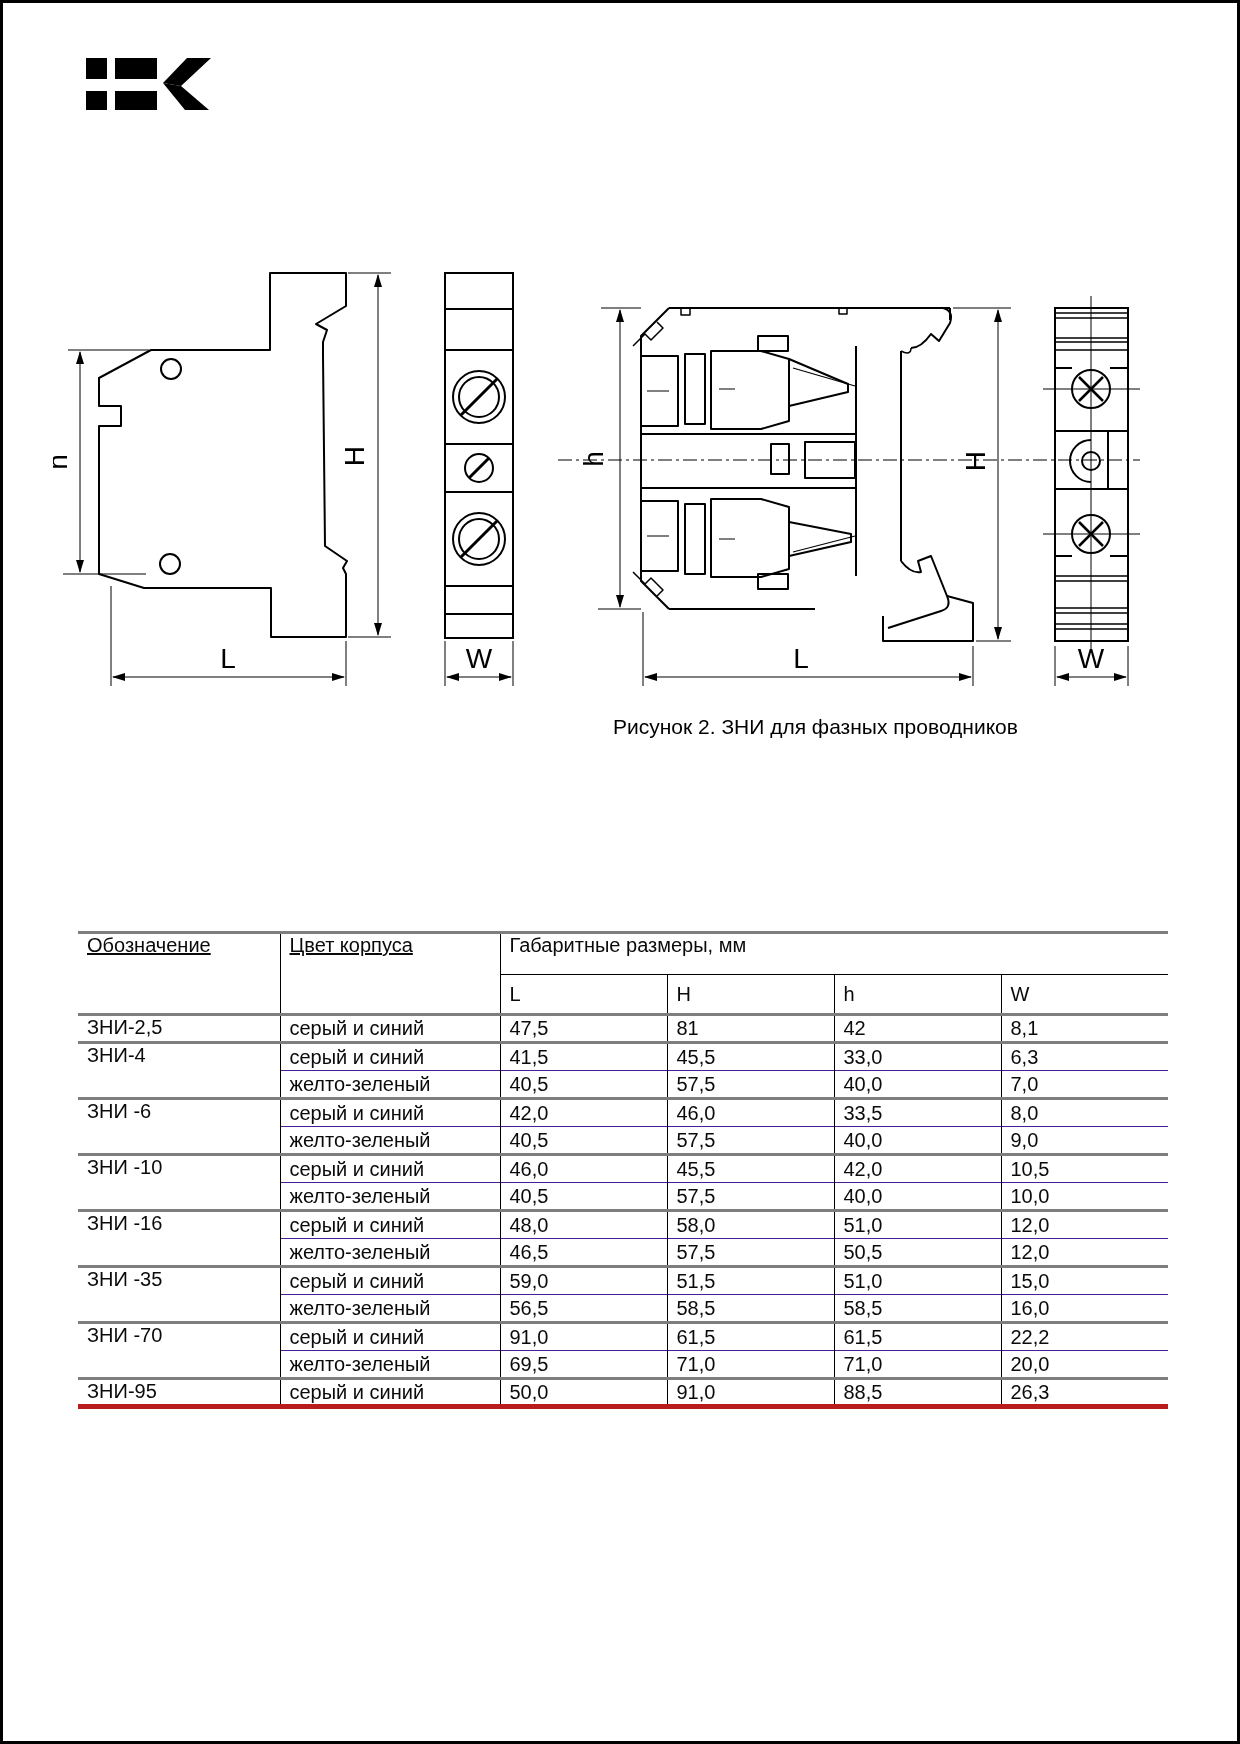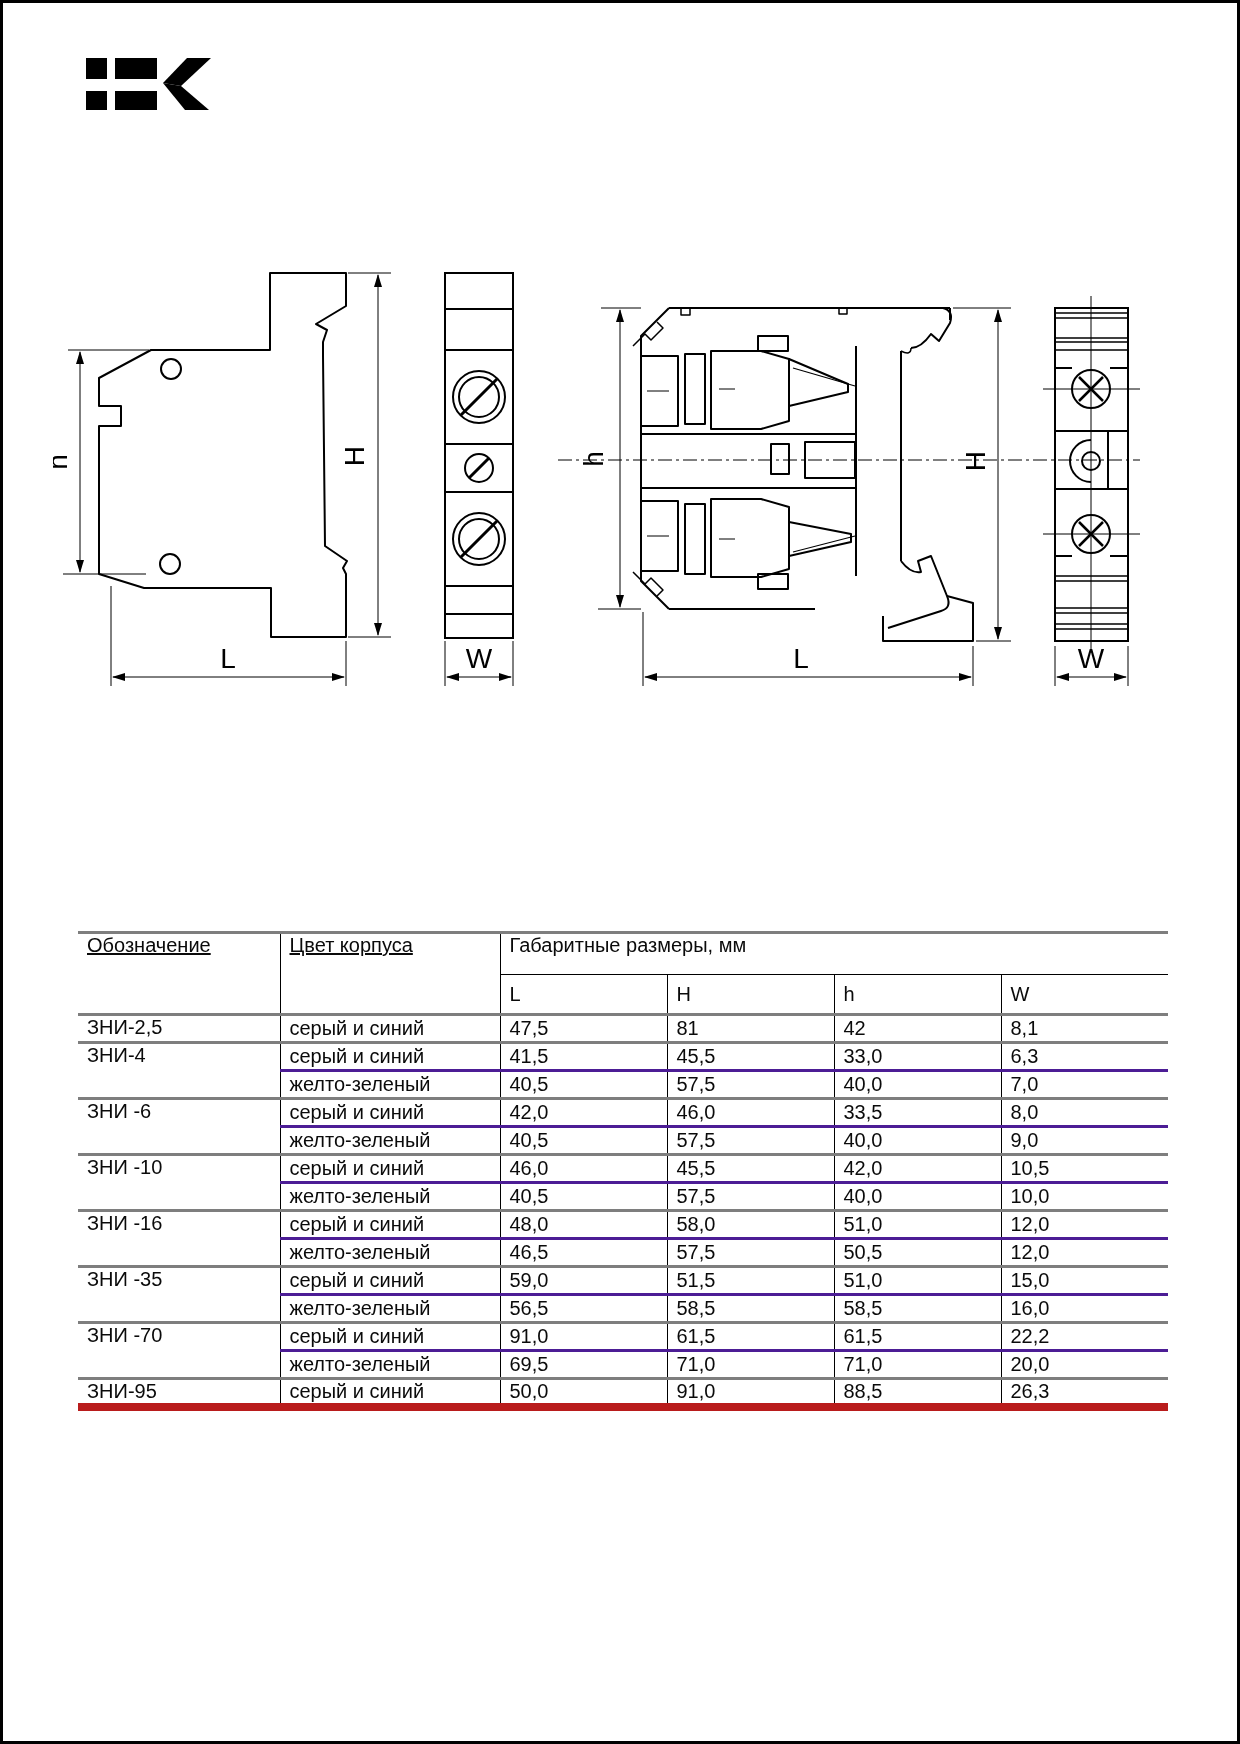--- a/index.html
+++ b/index.html
@@ -23,22 +23,22 @@
   .hrow1{height:42px;}
   .hrow2{height:40px;}
   table.dims tbody tr{height:28px;}
   .bl{border-left:1px solid #000;}
   .thick-top{border-top:3px solid #7e7e7e;}
   th.span2{vertical-align:top; padding-top:9px;text-decoration:underline;}
   th.group-hdr{vertical-align:top; padding-top:9px; border-bottom:1px solid #000;}
   th.sub{border-bottom:3px solid #7e7e7e;}
   td.col-model{vertical-align:top; padding-top:9px;}
   tr.group-start td{border-top:3px solid #7e7e7e;}
-  tr.variant-row td{border-top:3px solid #4c1d95;}
-  table.dims tbody tr:last-child td{border-bottom:8px solid #b91c1c;}
+  tr.variant-row td{border-top:1px solid #4c1d95;}
+  table.dims tbody tr:last-child td{border-bottom:5px solid #b91c1c;}
 </style>
 </head>
 <body>
 
 <div class="page">
 
   <svg class="abs" style="left:80px;top:52px;" width="130" height="60" viewBox="0 0 130 60">
     <g fill="#000">
       <rect x="3" y="3" width="21" height="21"></rect>
       <rect x="3" y="36" width="21" height="19"></rect>
@@ -225,20 +225,21 @@
     <text class="dim-label" x="258" y="412" text-anchor="middle">L</text>
 
     <g stroke="#000" stroke-width="1">
       <line x1="512" y1="390" x2="512" y2="430"></line>
       <line x1="585" y1="390" x2="585" y2="430"></line>
       <line x1="514" y1="421" x2="583" y2="421" marker-start="url(#ah2)" marker-end="url(#ah2)"></line>
     </g>
     <text class="dim-label" x="548" y="412" text-anchor="middle">W</text>
   </svg>
 
+  <div class="abs caption" style="left:610px;top:712px;">Рисунок 2. ЗНИ для фазных проводников</div>
 
   <table class="dims">
     <colgroup>
       <col style="width:202px">
         <col style="width:220px">
       <col style="width:167px">
         <col style="width:167px">
       <col style="width:167px">
         <col style="width:167px">
     </colgroup>

